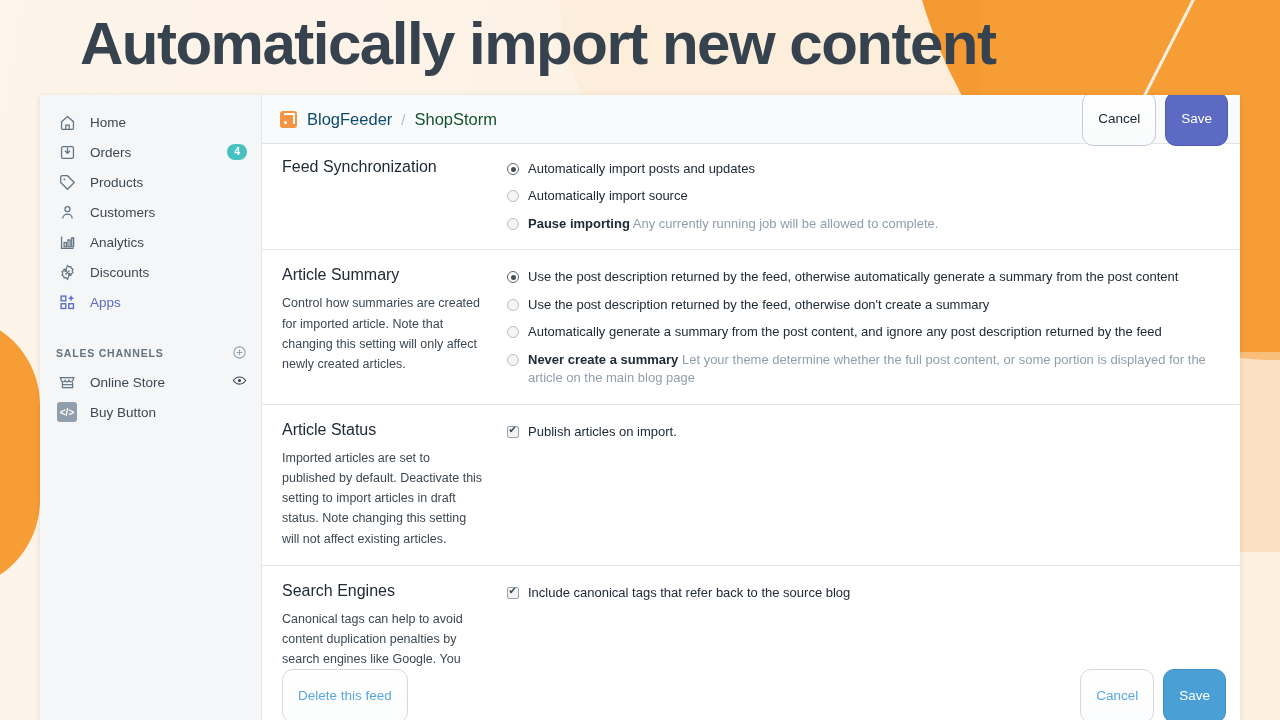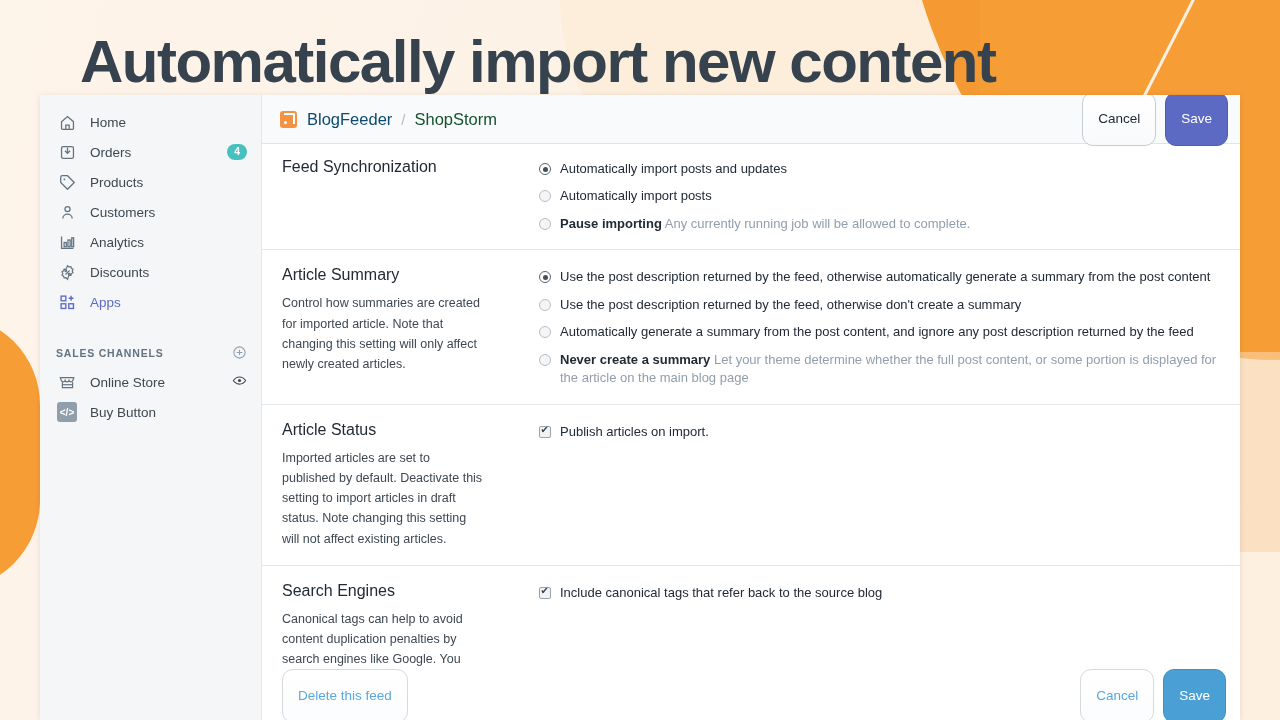--- a/index.html
+++ b/index.html
@@ -36,21 +36,21 @@
     position: absolute; right: 70px; top: -30px; width: 3px; height: 420px;
     background: #ffffff; opacity: .85; transform: rotate(27deg); transform-origin: top center;
   }
   .pale-circle {
     position: absolute; left: 560px; top: -210px; width: 420px; height: 420px;
     background: #fdeedb; border-radius: 50%;
   }
 
   
   .headline {
-    position: absolute; left: 80px; top: 29px; width: 1140px;
+    position: absolute; left: 80px; top: 11px; width: 1140px;
     font-size: 60px; font-weight: bold; letter-spacing: -1.5px;
     color: #36434f; line-height: 1.1; white-space: nowrap;
   }
 
   
   .app {
     position: absolute; left: 40px; top: 95px; width: 1200px; height: 625px;
     background: #ffffff; display: flex; overflow: hidden;
     box-shadow: 0 1px 6px rgba(0,0,0,.10);
   }
@@ -92,21 +92,21 @@
   .topbar-actions { margin-left: auto; display: flex; gap: 9px; align-items: center; }
   .btn { font-size: 13.5px; border-radius: 11px; padding: 19px 15px; cursor: pointer;
          border: 1px solid transparent; line-height: 1.1; white-space: nowrap; }
   .btn-plain { background: linear-gradient(#fff,#f9fafb); border-color: #c4cdd5; color: #212b36; }
   .btn-primary-indigo { background: #5c6ac4; border-color: #4f5ab5; color: #fff; }
   .btn-link-blue { background: linear-gradient(#fff,#fbfcfd); border-color: #d5dade; color: #5aa7e0; }
   .btn-primary-blue { background: #4a9fd5; border-color: #3f8fc4; color: #fff; }
 
   .content { flex: 1 1 auto; overflow: hidden; }
 
-  .section { display: flex; border-bottom: 1px solid #e4e7ea; padding: 16px 20px 16px 20px; gap: 32px; }
+  .section { display: flex; border-bottom: 1px solid #e4e7ea; padding: 16px 20px 16px 20px; }
   .sec-left { width: 225px; flex: 0 0 225px; padding-right: 22px; }
   .sec-title { font-size: 16px; color: #212b36; margin-bottom: 9px; }
   .sec-desc { font-size: 12.5px; color: #3d4852; line-height: 1.62; }
   .sec-right { flex: 1 1 auto; min-width: 0; padding-top: 2px; }
 
   .opt { display: flex; align-items: flex-start; margin-bottom: 9px; }
   .opt:last-child { margin-bottom: 0; }
   .radio { width: 12px; height: 12px; border-radius: 50%; border: 1px solid #b8bfc6;
            background: #f4f5f6; flex: 0 0 12px; margin: 3px 9px 0 0; position: relative; }
   .radio.on { border-color: #5c6670; background: #fff; }
@@ -280,21 +280,21 @@
           <div class="sec-left">
             <div class="sec-title">Feed Synchronization</div>
           </div>
           <div class="sec-right">
             <div class="opt">
               <span class="radio on"></span>
               <span class="opt-text">Automatically import posts and updates</span>
             </div>
             <div class="opt">
               <span class="radio"></span>
-              <span class="opt-text">Automatically import posts</span>
+              <span class="opt-text">Automatically import source</span>
             </div>
             <div class="opt">
               <span class="radio"></span>
               <span class="opt-text">
                 <span class="opt-strong">Pause importing</span>
                 <span class="opt-help">Any currently running job will be allowed to complete.</span>
               </span>
             </div>
           </div>
         </div>

